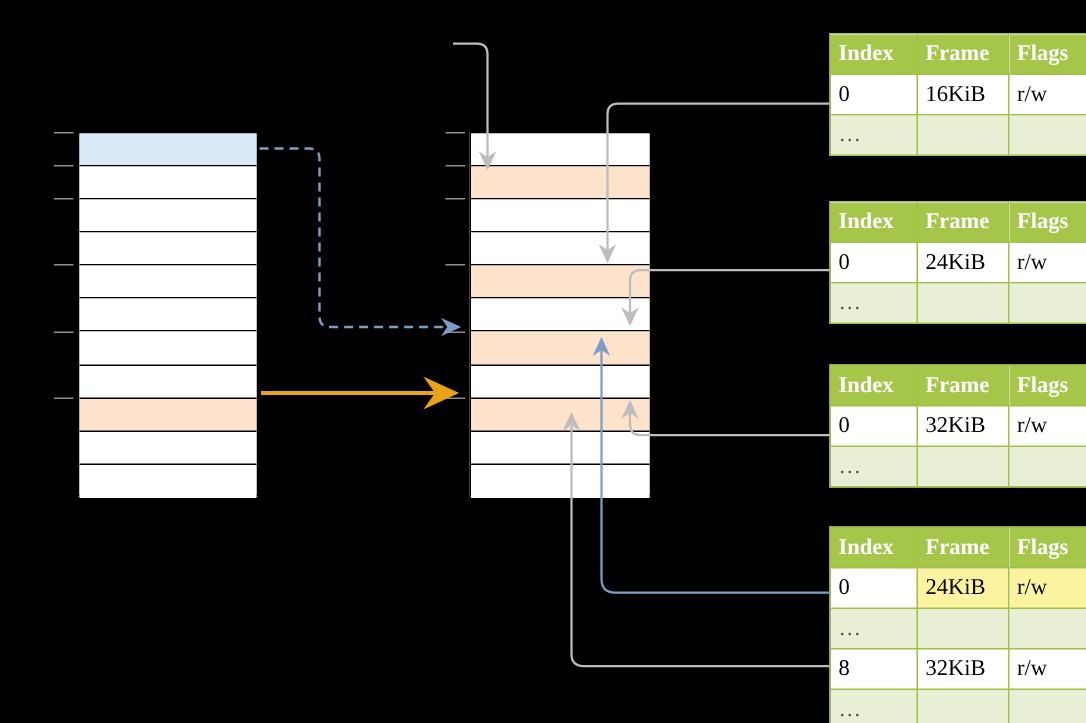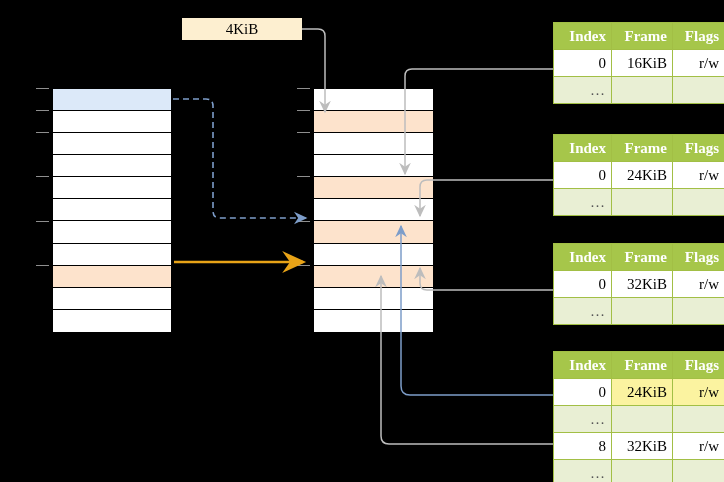--- a/index.html
+++ b/index.html
@@ -63,21 +63,21 @@
     table-layout: fixed;
     background: #ffffff;
     border: 1.2px solid #a2bf45;
   }
   .ptable td, .ptable th {
     border: 1.2px solid #a2bf45;
     box-sizing: border-box;
     padding: 1px 5px;
     font-size: 15px;
     height: 27px;
-    text-align: right;
+    text-align: left;
     vertical-align: middle;
     white-space: nowrap;
     overflow: hidden;
   }
   .ptable th {
     background: #a6c64a;
     color: #ffffff;
     font-weight: bold;
   }
   .ptable td.ellip {
@@ -90,21 +90,20 @@
   }
   .col-index { width: 58px; }
   .col-frame { width: 61px; }
   .col-flags { width: 52px; }
 </style>
 </head>
 <body>
 
 <div id="stage">
 
-  <div class="sizelabel" id="size-label" style="left:182px; top:18px; width:120px; height:22px;">4KiB</div>
 
   <div class="memcol" id="vcol" style="left:52px; top:88px; width:120px; height:243px;">
       <div class="memrow blue" style="height: 22.0909px;"></div>
       <div class="memrow" style="height: 22.0909px;"></div>
       <div class="memrow" style="height: 22.0909px;"></div>
       <div class="memrow" style="height: 22.0909px;"></div>
       <div class="memrow" style="height: 22.0909px;"></div>
       <div class="memrow" style="height: 22.0909px;"></div>
       <div class="memrow" style="height: 22.0909px;"></div>
       <div class="memrow" style="height: 22.0909px;"></div>

